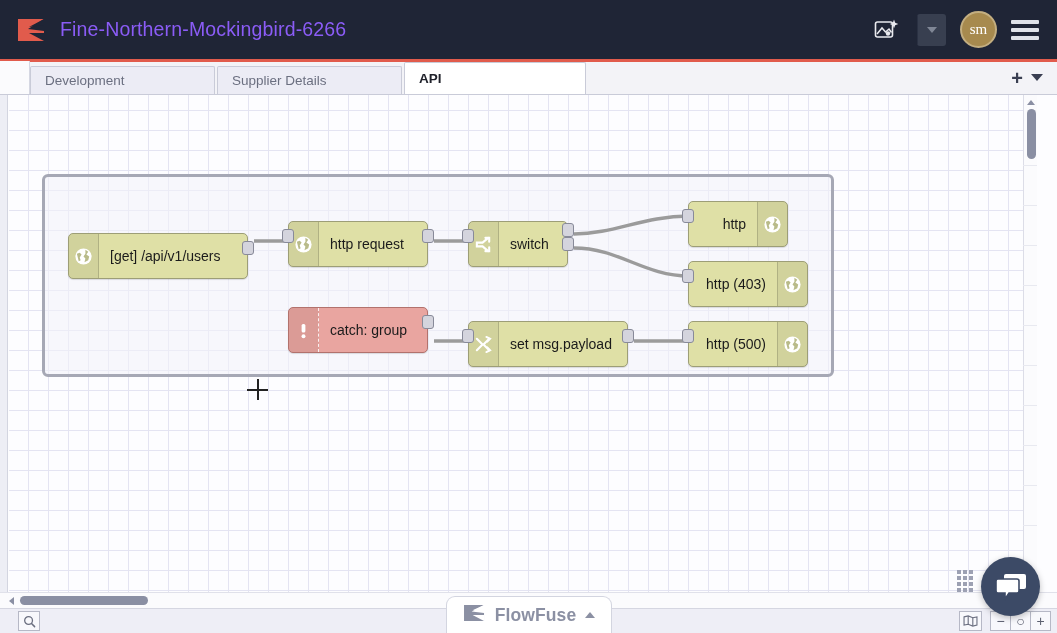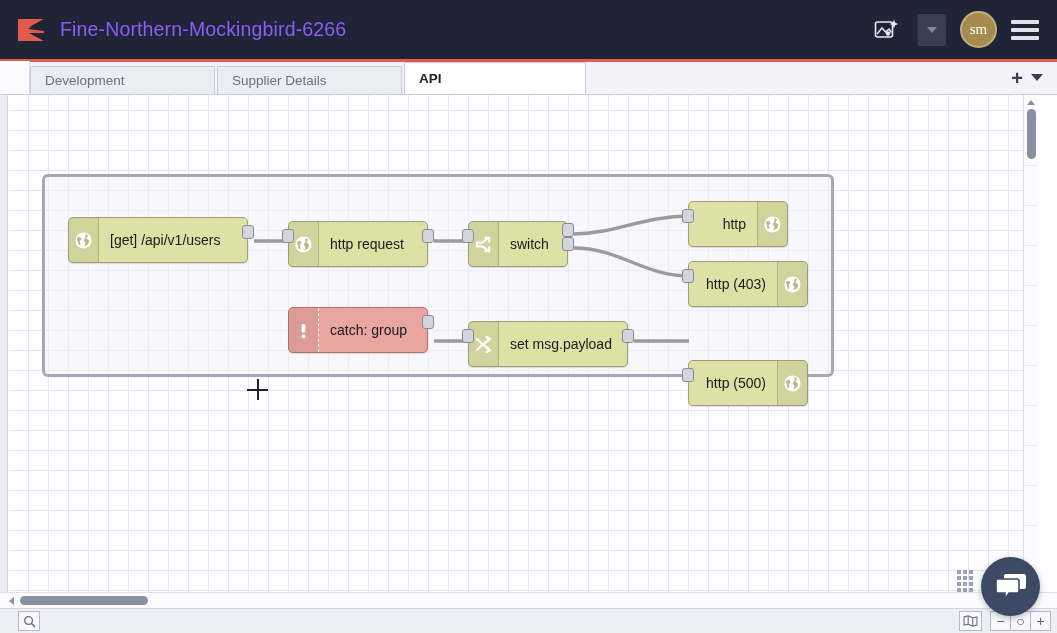--- a/index.html
+++ b/index.html
@@ -351,21 +351,21 @@
 
         <path d="M565 139 C605 139, 635 121, 680 121" stroke="#9b9b9b" stroke-width="3.5" fill="none"></path>
 
         <path d="M565 153 C610 153, 635 181, 680 181" stroke="#9b9b9b" stroke-width="3.5" fill="none"></path>
 
         <path d="M425 246 C442 246, 442 246, 460 246" stroke="#9b9b9b" stroke-width="3.5" fill="none"></path>
 
         <path d="M625 246 C650 246, 655 246, 680 246" stroke="#9b9b9b" stroke-width="3.5" fill="none"></path>
       </svg>
 
-      <div class="node node-yellow" style="left:59px; top:122px; width:180px;">
+      <div class="node node-yellow" style="left:59px; top:138px; width:180px;">
         <div class="node-icon left">
           <svg width="19" height="19" viewBox="0 0 20 20">
             <circle cx="10" cy="10" r="8.5" fill="#fff"></circle>
             <path d="M3 7 L6 6 L8 8 L6 11 L7 14 L5 15 Z M12 3 L15 5 L13 8 L16 10 L15 14 L11 16 L12 12 L10 10 L12 7 Z" fill="#b9bb8a"></path>
           </svg>
         </div>
         <div class="node-label">[get] /api/v1/users</div>
         <div class="port" style="right:-7px; top:7px;"></div>
       </div>
 
@@ -435,21 +435,21 @@
             <path d="M3 4 L9 10 L3 16" stroke="#fff" stroke-width="2.2" fill="none" stroke-linecap="round"></path>
             <path d="M16 4 L10 10 L16 16" stroke="#fff" stroke-width="2.2" fill="none" stroke-linecap="round"></path>
             <path d="M13 2 L17 4 L14 7" stroke="#fff" stroke-width="2" fill="none" stroke-linecap="round"></path>
             <path d="M13 18 L17 16 L14 13" stroke="#fff" stroke-width="2" fill="none" stroke-linecap="round"></path>
           </svg>
         </div>
         <div class="node-label">set msg.payload</div>
         <div class="port" style="right:-7px; top:7px;"></div>
       </div>
 
-      <div class="node node-yellow" style="left:679px; top:226px; width:120px;margin-top:39px;">
+      <div class="node node-yellow" style="left:679px; top:226px; width:120px;">
         <div class="port" style="left:-7px; top:7px;"></div>
         <div class="node-label right-align">http (500)</div>
         <div class="node-icon right">
           <svg width="19" height="19" viewBox="0 0 20 20">
             <circle cx="10" cy="10" r="8.5" fill="#fff"></circle>
             <path d="M3 7 L6 6 L8 8 L6 11 L7 14 L5 15 Z M12 3 L15 5 L13 8 L16 10 L15 14 L11 16 L12 12 L10 10 L12 7 Z" fill="#b9bb8a"></path>
           </svg>
         </div>
       </div>
 
@@ -492,20 +492,31 @@
         </svg>
       </div>
       <div class="zoom-group">
         <div class="zbtn">−</div>
         <div class="zbtn">○</div>
         <div class="zbtn">+</div>
       </div>
     </div>
   </div>
 
+  <div class="ff-tab">
+    <span>
+      <svg width="23" height="20" viewBox="0 0 24 21">
+        <path d="M1 2 H22 L9 9 L22 10.5 L22 19 H1 Z" fill="#8b90a3"></path>
+        <path d="M10 7.5 L22 2 L22 6.5 Z" fill="#ffffff"></path>
+        <path d="M10 12.5 L22 12.5 L22 19 Z" fill="#ffffff"></path>
+      </svg>
+    </span>
+    <span class="ff-label">FlowFuse</span>
+    <span class="ff-caret"></span>
+  </div>
 
   <div class="drag-dots">
     <i></i>
       <i></i>
       <i></i>
     <i></i>
       <i></i>
       <i></i>
     <i></i>
       <i></i>

